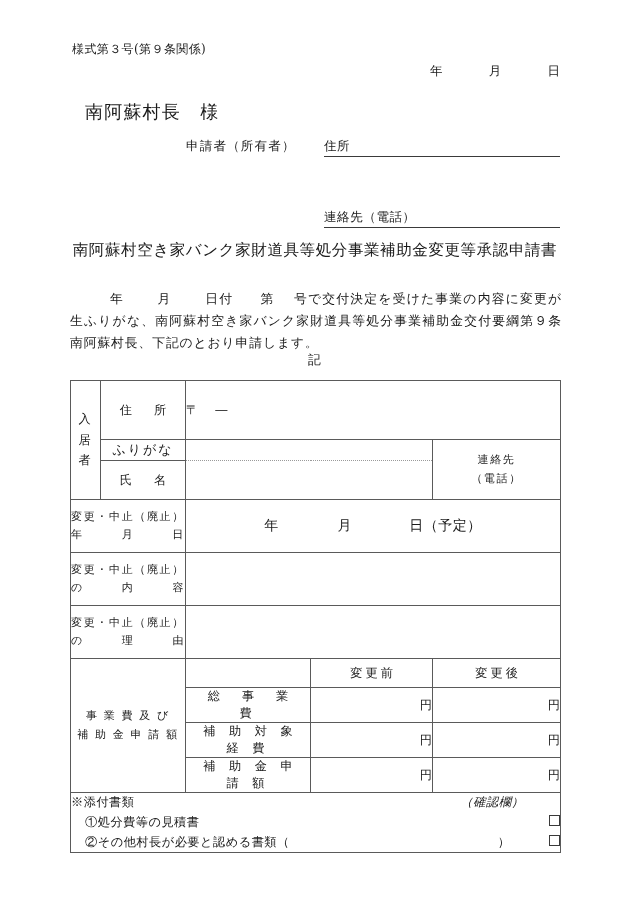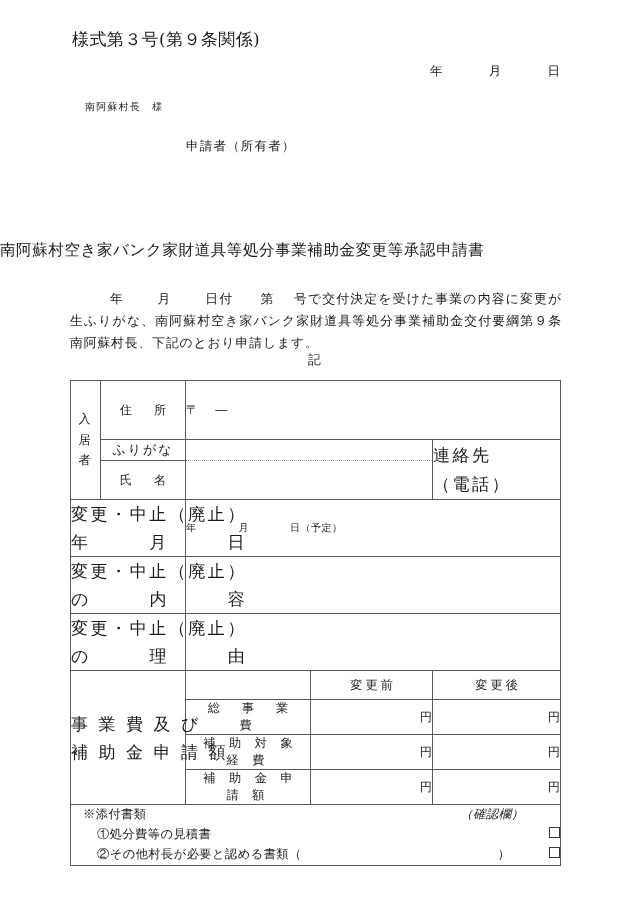--- a/index.html
+++ b/index.html
@@ -20,39 +20,39 @@
     position: absolute;
     left: 0; top: 0;
     width: 630px;
     height: 915px;
   }
 
   
   .form-no {
     position: absolute;
     left: 72px;
-    top: 28px;
-    font-size: 17px;
+    top: 41px;
+    font-size: 12px;
     letter-spacing: 0.4px;
     white-space: nowrap;
   }
   .date-line {
     position: absolute;
     left: 430px;
     top: 63px;
     width: 130px;
     display: flex;
     justify-content: space-between;
     font-size: 12.5px;
   }
   .addressee {
     position: absolute;
     left: 85px;
     top: 100px;
-    font-size: 10px;
+    font-size: 18px;
     letter-spacing: 1.2px;
     white-space: nowrap;
   }
 
   
   .applicant-label {
     position: absolute;
     left: 186px;
     top: 138px;
     font-size: 12.5px;
@@ -73,21 +73,21 @@
   .field-addr  { top: 138px; }
   .field-name  { top: 175px; }
   .field-tel   { top: 209px; }
 
   
   .doc-title {
     position: absolute;
     left: 0;
     top: 240px;
     width: 630px;
-    text-align: left;
+    text-align: center;
     font-size: 15.5px;
     letter-spacing: 0.6px;
     white-space: nowrap;
   }
 
   
   .body-block {
     position: absolute;
     left: 70px;
     top: 288px;
@@ -139,45 +139,46 @@
   .v-label span { display: block; }
 
   .lbl {
     text-align: center;
     letter-spacing: 0.4em;
     text-indent: 0.4em;
     font-size: 12.2px;
     padding: 4px 2px;
   }
   .lbl-2line {
+    text-align: center;
     line-height: 1.65;
-    font-size: 17px;
+    font-size: 11px;
     padding: 5px 3px;
     letter-spacing: 0.15em;
   }
   .lbl-2line span { display: block; white-space: nowrap; }
   .furigana-lbl {
     font-size: 13px;
     text-align: center;
     letter-spacing: 0.15em;
     padding: 2px;
   }
   .cell-blank { }
   .cell-postal {
     padding: 5px 0 0 8px;
     vertical-align: top;
     font-size: 12.2px;
     letter-spacing: 0.4px;
   }
   .postal-dash { display: inline-block; width: 46px; text-align: center; }
 
   .date-cell {
-    text-align: left;
+    text-align: center;
     padding-left: 56px;
-    font-size: 10px;
+    font-size: 14px;
     letter-spacing: 0.5px;
     white-space: nowrap;
   }
   .date-cell .g1 { display: inline-block; width: 4.2em; }
   .date-cell .g2 { display: inline-block; width: 4.1em; }
 
   .col-head {
     text-align: center;
     letter-spacing: 0.25em;
     text-indent: 0.25em;
@@ -193,21 +194,20 @@
   
   .attach-cell {
     padding: 5px 10px 7px 8px;
     font-size: 12.2px;
     line-height: 1.62;
   }
   .attach-row {
     display: flex;
     align-items: flex-end;
     white-space: nowrap;
-    margin-left: 12px;
   }
   .attach-row .txt { letter-spacing: 0.5px; }
   .attach-row .spacer { flex: 1 1 auto; }
   .attach-head-right { letter-spacing: 0.5px; padding-right: 36px; font-style: italic; }
   .chk {
     display: inline-block;
     width: 9px;
     height: 9px;
     border: 1px solid #3a3a3a;
     margin-left: 8px;
@@ -227,20 +227,22 @@
 
   <div class="date-line">
     <span>年</span>
     <span>月</span>
     <span>日</span>
   </div>
 
   <div class="addressee">南阿蘇村長　様</div>
 
   <div class="applicant-label">申請者（所有者）</div>
+  <div class="field-row field-addr">住所</div>
+  <div class="field-row field-tel">連絡先（電話）</div>
 
   <div class="doc-title">南阿蘇村空き家バンク家財道具等処分事業補助金変更等承認申請書</div>
 
   <div class="body-block">
     <span class="indent-lead"></span><span>年</span><span class="gap-m"></span><span>月</span><span class="gap-m"></span><span>日付</span><span class="gap-s"></span><span>第</span><span class="gap-x"></span><span>号で交付決定を受けた事業の内容に変更が生</span><span>ふりがな、南阿蘇村空き家バンク家財道具等処分事業補助金交付要綱第９条</span><span>南阿蘇村長、下記のとおり申請します。</span>
   </div>
 
   <div class="ki-mark">記</div>
 
   <table class="form-table">

